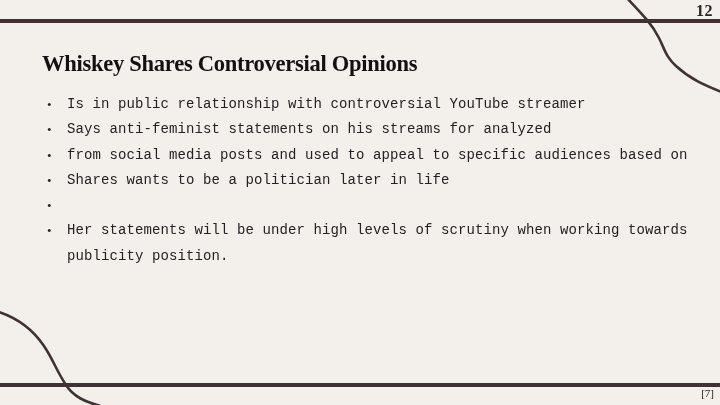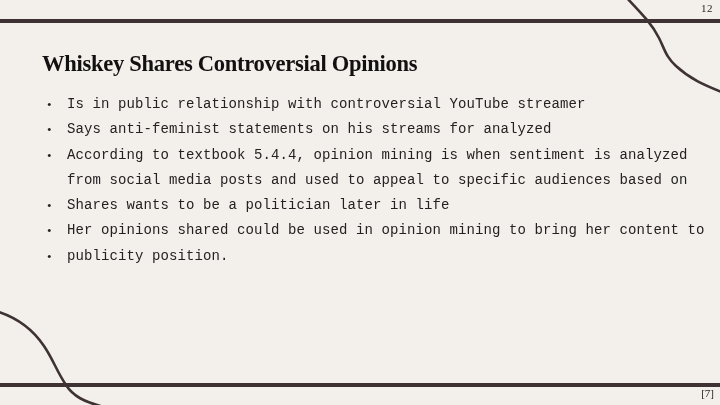--- a/index.html
+++ b/index.html
@@ -20,21 +20,21 @@
     overflow:hidden;
   }
   .rule{
     position:absolute;left:0;width:720px;height:3.5px;
     background:var(--accent);
   }
   .rule-top{top:19px;}
   .rule-bottom{top:383px;}
   .page-number{
     position:absolute;top:2px;right:7px;
-    font-size:11px;font-weight:normal;color:#2a2324;
+    font-size:16px;font-weight:bold;color:#2a2324;
     letter-spacing:.5px;
   }
   .citation{
     position:absolute;top:387px;right:6px;
     font-size:11px;color:#2a2324;
   }
   .title{
     position:absolute;left:42px;top:50px;
     font-size:23.5px;font-weight:bold;color:var(--title);
     letter-spacing:-0.3px;
@@ -104,42 +104,41 @@
     <div class="bullet">
       <span class="marker">•</span>
       <span class="lines">
         <span class="bl">Says anti-feminist statements on his streams for analyzed</span>
       </span>
     </div>
 
     <div class="bullet">
       <span class="marker">•</span>
       <span class="lines">
-        <span class="bl">According to textbook 5.4.4, opinion mining is when sentiment is analyzed</span>
         <span class="bl">from social media posts and used to appeal to specific audiences based on</span>
       </span>
     </div>
 
     <div class="bullet">
       <span class="marker">•</span>
       <span class="lines">
         <span class="bl">Shares wants to be a politician later in life</span>
       </span>
     </div>
 
     <div class="bullet">
       <span class="marker">•</span>
       <span class="lines">
-        <span class="bl">Her opinions shared could be used in opinion mining to bring her content to</span>
       </span>
     </div>
 
     <div class="bullet">
       <span class="marker">•</span>
       <span class="lines">
+        <span class="bl">Her statements will be under high levels of scrutiny when working towards</span>
         <span class="bl">publicity position.</span>
       </span>
     </div>
 
   </div>
 
 
   <div class="citation">[7]</div>
 
 </div>

